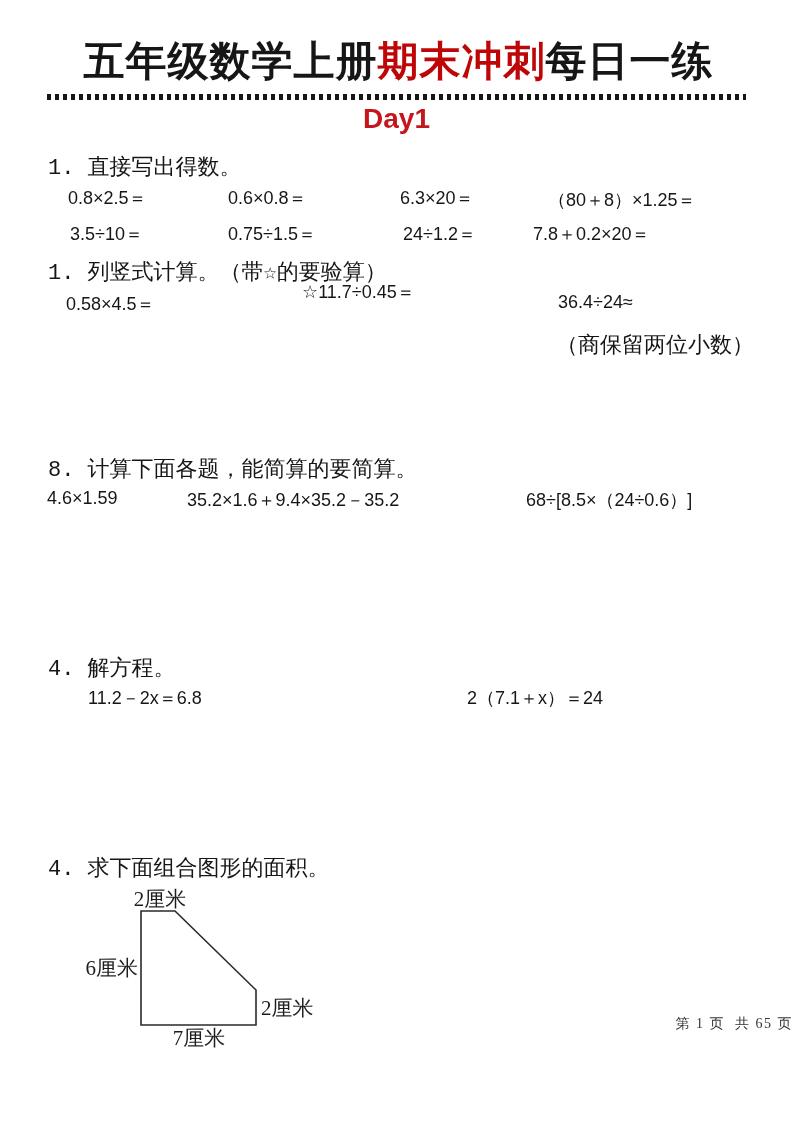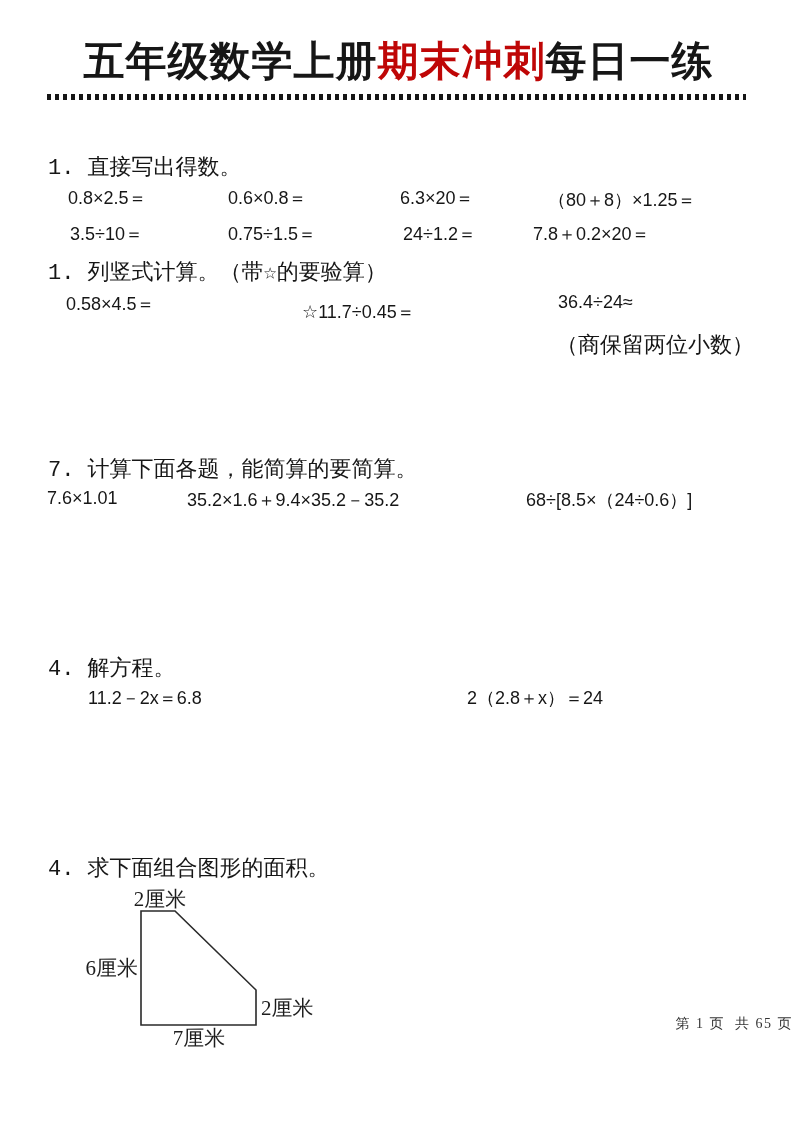--- a/index.html
+++ b/index.html
@@ -40,52 +40,53 @@
 </style>
 </head>
 <body>
 
 <div class="page">
 
   <div class="abs title"><span>五年级数学上册</span><span class="red">期末冲刺</span><span>每日一练</span></div>
 
   <div class="abs dotted-line"></div>
 
+  <div class="abs day-label">Day1</div>
 
   <div>
     <span class="abs heading" style="left:48px; top:152px">1. 直接写出得数。</span>
     <span class="abs item" style="left:68px;  top:186px">0.8×2.5＝</span>
     <span class="abs item" style="left:228px; top:186px">0.6×0.8＝</span>
     <span class="abs item" style="left:400px; top:186px">6.3×20＝</span>
     <span class="abs item" style="left:548px; top:188px">（80＋8）×1.25＝</span>
     <span class="abs item" style="left:70px;  top:222px">3.5÷10＝</span>
     <span class="abs item" style="left:228px; top:222px">0.75÷1.5＝</span>
     <span class="abs item" style="left:403px; top:222px">24÷1.2＝</span>
     <span class="abs item" style="left:533px; top:222px">7.8＋0.2×20＝</span>
   </div>
 
   <div>
     <span class="abs heading" style="left:48px; top:257px">1. 列竖式计算。（带☆的要验算）</span>
     <span class="abs item" style="left:66px;  top:292px">0.58×4.5＝</span>
-    <span class="abs item" style="left:302px; top:300px">☆11.7÷0.45＝</span>
+    <span class="abs item" style="left:302px; top:280px">☆11.7÷0.45＝</span>
     <span class="abs item" style="left:558px; top:292px">36.4÷24≈</span>
     <span class="abs note" style="left:556px; top:330px">（商保留两位小数）</span>
   </div>
 
   <div>
-    <span class="abs heading" style="left:48px; top:454px">7. 计算下面各题，能简算的要简算。</span>
-    <span class="abs item" style="left:47px;  top:488px">7.6×1.01</span>
+    <span class="abs heading" style="left:48px; top:454px">8. 计算下面各题，能简算的要简算。</span>
+    <span class="abs item" style="left:47px;  top:488px">4.6×1.59</span>
     <span class="abs item" style="left:187px; top:488px">35.2×1.6＋9.4×35.2－35.2</span>
     <span class="abs item" style="left:526px; top:488px">68÷[8.5×（24÷0.6）]</span>
   </div>
 
   <div>
     <span class="abs heading" style="left:48px; top:653px">4. 解方程。</span>
     <span class="abs item" style="left:88px;  top:686px">11.2－2x＝6.8</span>
-    <span class="abs item" style="left:467px; top:686px">2（2.8＋x）＝24</span>
+    <span class="abs item" style="left:467px; top:686px">2（7.1＋x）＝24</span>
   </div>
 
   <div>
     <span class="abs heading" style="left:48px; top:853px">4. 求下面组合图形的面积。</span>
     <svg class="abs figure-svg" style="left:86px; top:882px" width="240" height="180" viewBox="0 0 240 180">
       <polygon points="55,29 89,29 170,108 170,143 55,143" fill="none" stroke="#2a2a2a" stroke-width="1.6"></polygon>
       <text x="74" y="24" text-anchor="middle">2厘米</text>
       <text x="52" y="93" text-anchor="end">6厘米</text>
       <text x="175" y="133" text-anchor="start">2厘米</text>
       <text x="113" y="163" text-anchor="middle">7厘米</text>

